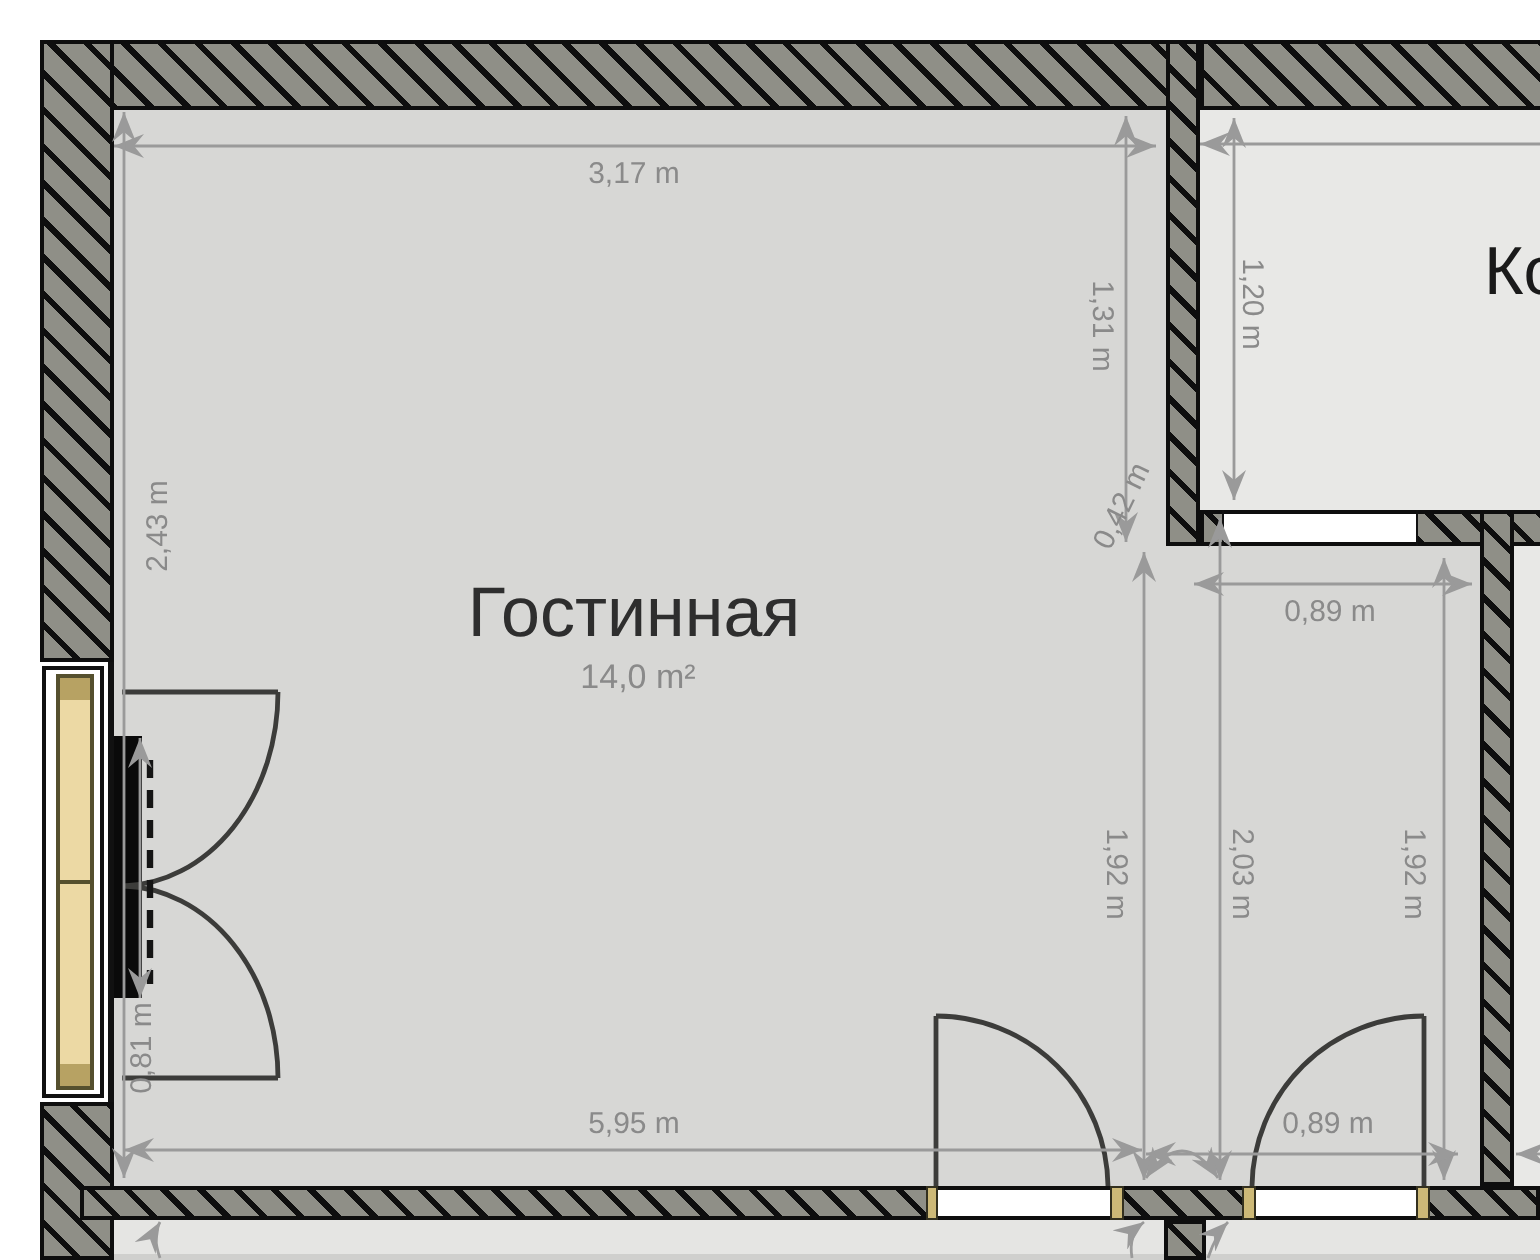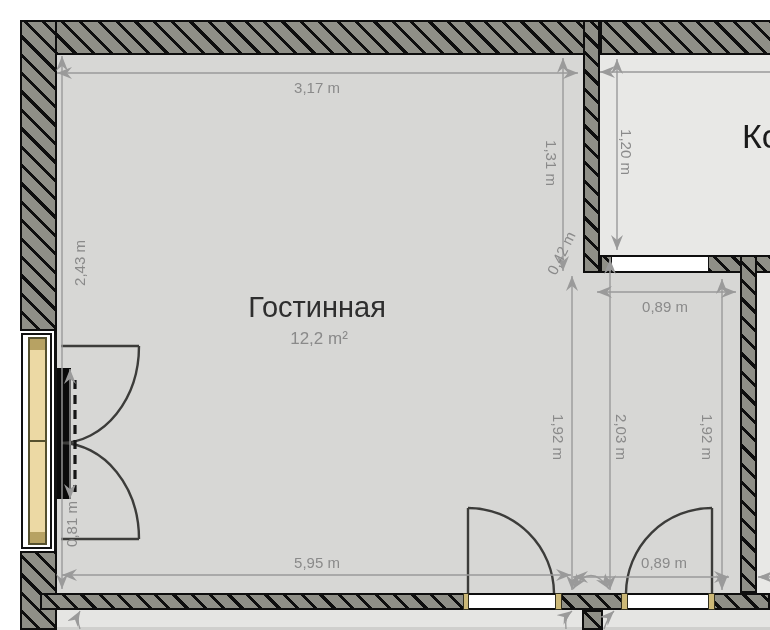--- a/index.html
+++ b/index.html
@@ -28,21 +28,21 @@
   .wall-face-line{position:absolute;background:#111;}
   .tv{position:absolute;background:#0a0a0a;}
   
   #overlay{position:absolute;left:0;top:0;z-index:30;pointer-events:none;}
   
   .lbl{position:absolute;z-index:40;white-space:nowrap;transform:translate(-50%,-50%);}
   .dim{font-size:15px;color:#8a8a8a;}
   .rot-ccw{transform:translate(-50%,-50%) rotate(-90deg);}
   .rot-cw{transform:translate(-50%,-50%) rotate(90deg);}
   .rot-diag{transform:translate(-50%,-50%) rotate(-64deg);}
-  .room-name{font-size:29px;color:#2e2e2e;}
+  .room-name{font-size:35px;color:#2e2e2e;}
   .room-area{font-size:17px;color:#8a8a8a;}
   .adj-room-name{font-size:34px;color:#1a1a1a;transform:none;}
 </style>
 </head>
 <body>
 
 <div id="canvas">
 
   <div class="floor floor-living" style="left:57px;top:55px;width:526px;height:538px;"></div>
   <div class="floor floor-living" style="left:583px;top:273px;width:157px;height:320px;"></div>
@@ -141,16 +141,16 @@
   <div class="lbl dim rot-diag" style="left:561px;top:253px;">0,42 m</div>
   <div class="lbl dim" style="left:665px;top:306px;">0,89 m</div>
   <div class="lbl dim rot-cw" style="left:558px;top:437px;">1,92 m</div>
   <div class="lbl dim rot-cw" style="left:621px;top:437px;">2,03 m</div>
   <div class="lbl dim rot-cw" style="left:707px;top:437px;">1,92 m</div>
   <div class="lbl dim" style="left:317px;top:562px;">5,95 m</div>
   <div class="lbl dim" style="left:664px;top:562px;">0,89 m</div>
   <div class="lbl dim rot-ccw" style="left:71px;top:524px;">0,81 m</div>
 
   <div class="lbl room-name" style="left:317px;top:307px;">Гостинная</div>
-  <div class="lbl room-area" style="left:319px;top:339px;">12,2 m²</div>
+  <div class="lbl room-area" style="left:319px;top:339px;">14,0 m²</div>
   <div class="lbl adj-room-name" style="left:742px;top:117px;">Ко</div>
 
 </div>
 
 </body></html>

